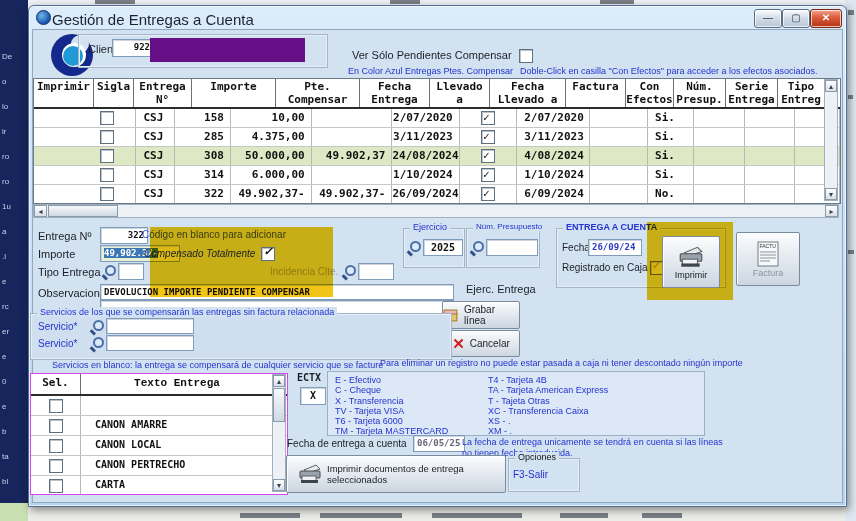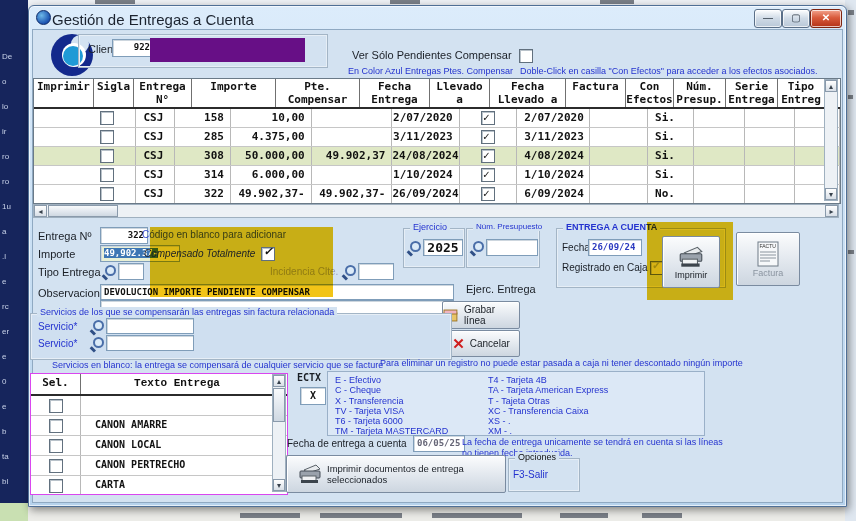--- a/index.html
+++ b/index.html
@@ -323,21 +323,21 @@
 
 <div class="abs above" style="left:144px;top:247px;font-style:italic;">
   <span class="lbl s10" style="position:static;">Compensado Totalmente</span>
   <span class="chk on" style="margin-left:3px;"></span>
 </div>
 
 <div class="group" style="left:403px;top:228px;width:60px;height:38px;">
   <span class="gcap blue">Ejercicio</span>
 </div>
 <span class="mag" style="left:407px;top:241px;"></span>
-<div class="field mono" style="left:423px;top:239px;width:32px;height:15px;text-align:center;font-size:13px;">2025</div>
+<div class="field mono" style="left:423px;top:239px;width:32px;height:15px;text-align:center;font-size:10px;">2025</div>
 <div class="group" style="left:466px;top:228px;width:72px;height:38px;">
   <span class="gcap blue" style="font-size:8px;">Núm. Presupuesto</span>
 </div>
 <span class="mag" style="left:470px;top:241px;"></span>
 <div class="field" style="left:486px;top:239px;width:44px;height:15px;"></div>
 
 <div class="group" style="left:556px;top:228px;width:168px;height:58px;">
   <span class="gcap blue" style="font-weight:bold;">ENTREGA A CUENTA</span>
 </div>
 <div class="lbl s10" style="left:562px;top:242px;">Fecha</div>

